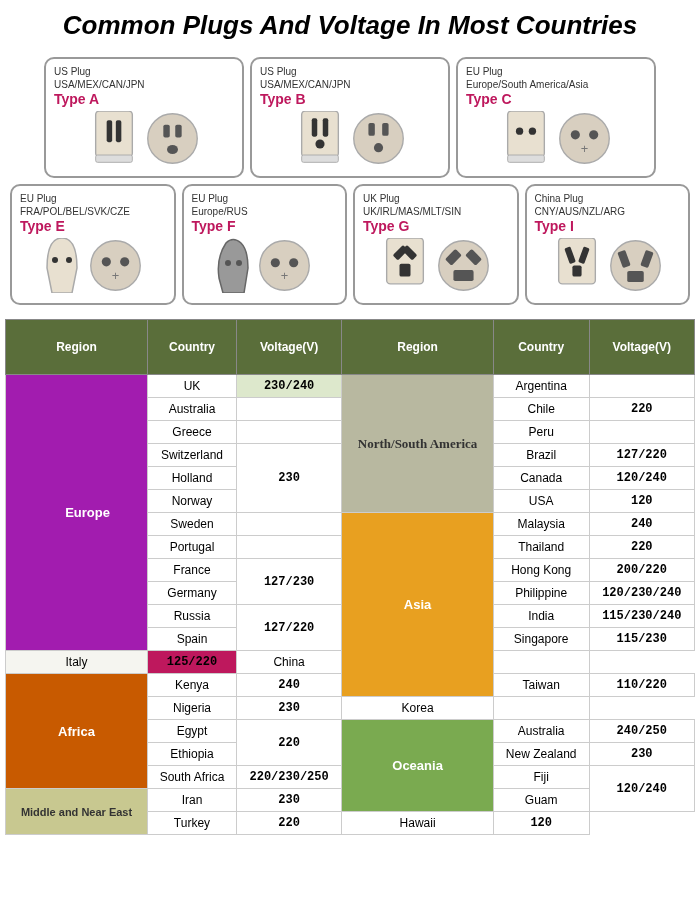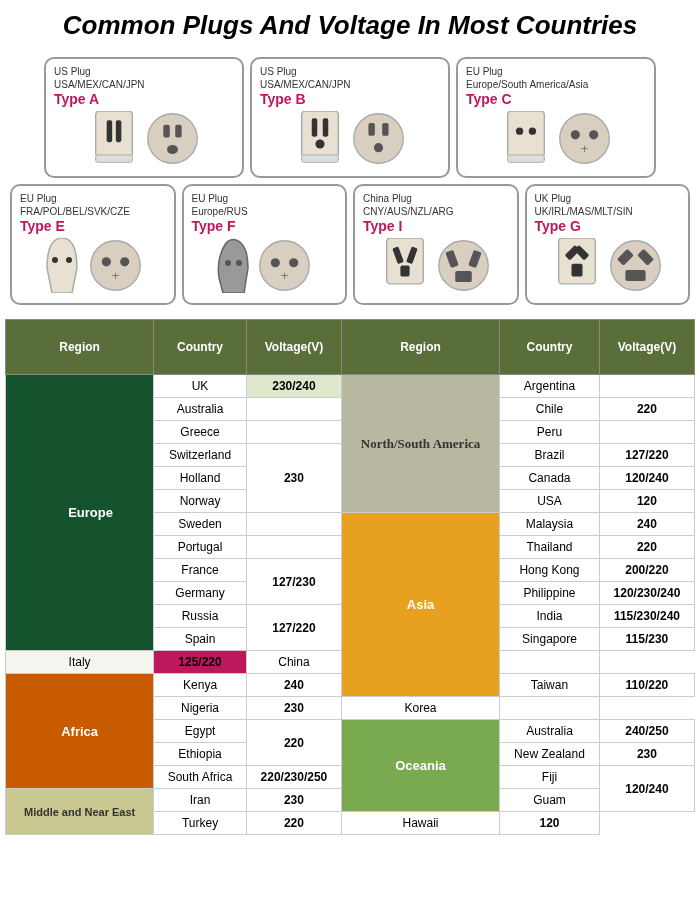--- a/index.html
+++ b/index.html
@@ -101,29 +101,30 @@
       text-align: center;
     }
 
     .region-cell {
       font-weight: bold;
       font-size: 13px;
       vertical-align: middle;
       text-align: center;
     }
 
-    .region-europe { background: #14532d; color: #fff; padding-left: 28px; }
+    .region-europe { background: #a21caf; color: #fff; padding-left: 28px; }
     .region-africa { background: #c85a00; color: #fff; }
     .region-middle { background: #c8c890; color: #333; font-size: 11px; }
     .region-north-south { background: #b8b8a0; color: #333; font-family: Liberation Serif, serif; }
     .region-asia { background: #e8a020; color: #fff; margin-left: 8px; }
     .region-oceania { background: #7aaa50; color: #fff; }
 
     .voltage-cell {
       font-weight: bold;
+      font-family: Liberation Mono, monospace;
     }
 
     .uk-230 { background: #dde8cc; }
   </style>
 </head>
 <body>
 
 <div class="title-section">
   <h1 class="main-title">Common Plugs And Voltage In Most Countries</h1>
 </div>
@@ -225,53 +226,53 @@
         <svg class="socket-svg" viewBox="0 0 60 60">
           <circle cx="30" cy="30" r="27" fill="#d8cfc0" stroke="#aaa" stroke-width="1.5"></circle>
           <circle cx="20" cy="27" r="5" fill="#555"></circle>
           <circle cx="40" cy="27" r="5" fill="#555"></circle>
           <text x="30" y="46" text-anchor="middle" font-size="14" fill="#777">+</text>
         </svg>
       </div>
     </div>
 
     <div class="plug-box">
+      <div class="plug-label">UK Plug<br>UK/IRL/MAS/MLT/SIN</div>
+      <div class="plug-type">Type G</div>
+      <div class="plug-visual">
+        <svg class="plug-svg" viewBox="0 0 50 60">
+          <rect x="5" y="0" width="40" height="50" rx="4" fill="#e8e0d0" stroke="#aaa" stroke-width="1.5"></rect>
+          <rect x="16" y="8" width="8" height="16" rx="2" fill="#333" transform="rotate(45,20,16)"></rect>
+          <rect x="26" y="8" width="8" height="16" rx="2" fill="#333" transform="rotate(-45,30,16)"></rect>
+          <rect x="19" y="28" width="12" height="14" rx="2" fill="#333"></rect>
+        </svg>
+        <svg class="socket-svg" viewBox="0 0 60 60">
+          <circle cx="30" cy="30" r="27" fill="#d8cfc0" stroke="#aaa" stroke-width="1.5"></circle>
+          <rect x="14" y="13" width="10" height="16" rx="2" fill="#555" transform="rotate(45,19,21)"></rect>
+          <rect x="36" y="13" width="10" height="16" rx="2" fill="#555" transform="rotate(-45,41,21)"></rect>
+          <rect x="19" y="35" width="22" height="12" rx="2" fill="#555"></rect>
+        </svg>
+      </div>
+    </div>
+
+    <div class="plug-box">
       <div class="plug-label">China Plug<br>CNY/AUS/NZL/ARG</div>
       <div class="plug-type">Type I</div>
       <div class="plug-visual">
         <svg class="plug-svg" viewBox="0 0 50 60">
           <rect x="5" y="0" width="40" height="50" rx="4" fill="#e8e0d0" stroke="#aaa" stroke-width="1.5"></rect>
           <rect x="14" y="10" width="7" height="18" rx="2" fill="#333" transform="rotate(-20,17,19)"></rect>
           <rect x="29" y="10" width="7" height="18" rx="2" fill="#333" transform="rotate(20,33,19)"></rect>
           <rect x="20" y="30" width="10" height="12" rx="2" fill="#333"></rect>
         </svg>
         <svg class="socket-svg" viewBox="0 0 60 60">
           <circle cx="30" cy="30" r="27" fill="#d8cfc0" stroke="#aaa" stroke-width="1.5"></circle>
           <rect x="13" y="14" width="9" height="18" rx="2" fill="#555" transform="rotate(-20,17,23)"></rect>
           <rect x="38" y="14" width="9" height="18" rx="2" fill="#555" transform="rotate(20,43,23)"></rect>
           <rect x="21" y="36" width="18" height="12" rx="2" fill="#555"></rect>
-        </svg>
-      </div>
-    </div>
-
-    <div class="plug-box">
-      <div class="plug-label">UK Plug<br>UK/IRL/MAS/MLT/SIN</div>
-      <div class="plug-type">Type G</div>
-      <div class="plug-visual">
-        <svg class="plug-svg" viewBox="0 0 50 60">
-          <rect x="5" y="0" width="40" height="50" rx="4" fill="#e8e0d0" stroke="#aaa" stroke-width="1.5"></rect>
-          <rect x="16" y="8" width="8" height="16" rx="2" fill="#333" transform="rotate(45,20,16)"></rect>
-          <rect x="26" y="8" width="8" height="16" rx="2" fill="#333" transform="rotate(-45,30,16)"></rect>
-          <rect x="19" y="28" width="12" height="14" rx="2" fill="#333"></rect>
-        </svg>
-        <svg class="socket-svg" viewBox="0 0 60 60">
-          <circle cx="30" cy="30" r="27" fill="#d8cfc0" stroke="#aaa" stroke-width="1.5"></circle>
-          <rect x="14" y="13" width="10" height="16" rx="2" fill="#555" transform="rotate(45,19,21)"></rect>
-          <rect x="36" y="13" width="10" height="16" rx="2" fill="#555" transform="rotate(-45,41,21)"></rect>
-          <rect x="19" y="35" width="22" height="12" rx="2" fill="#555"></rect>
         </svg>
       </div>
     </div>
   </div>
 </div>
 
 <div class="table-section">
   <table>
     <thead>
       <tr>

